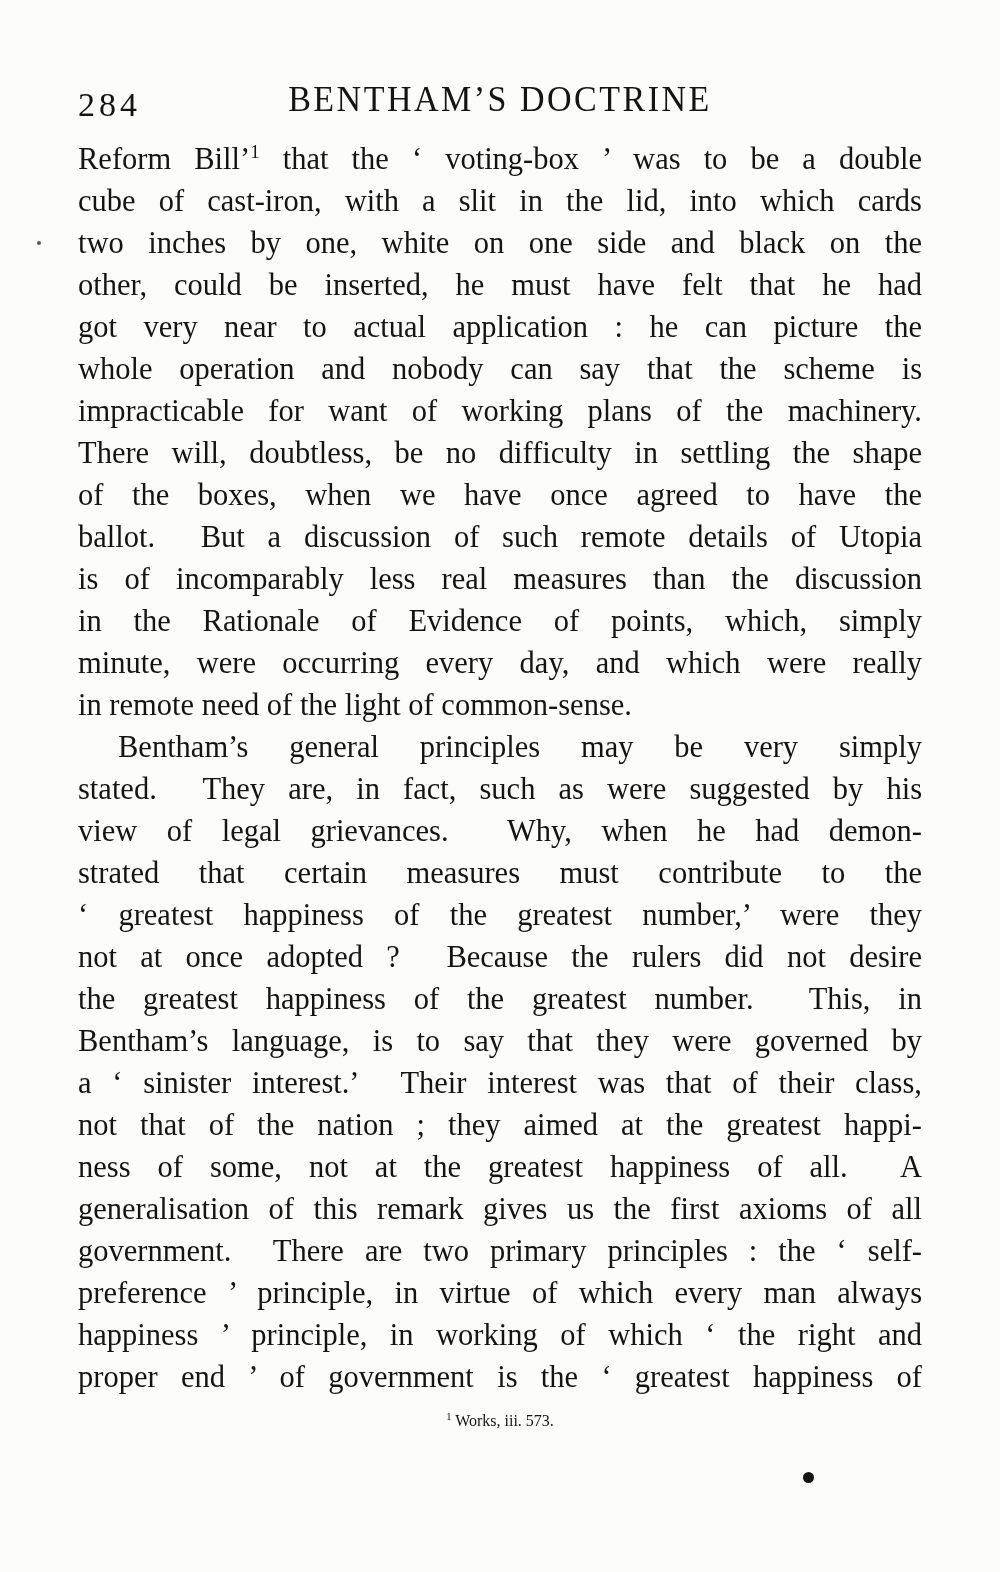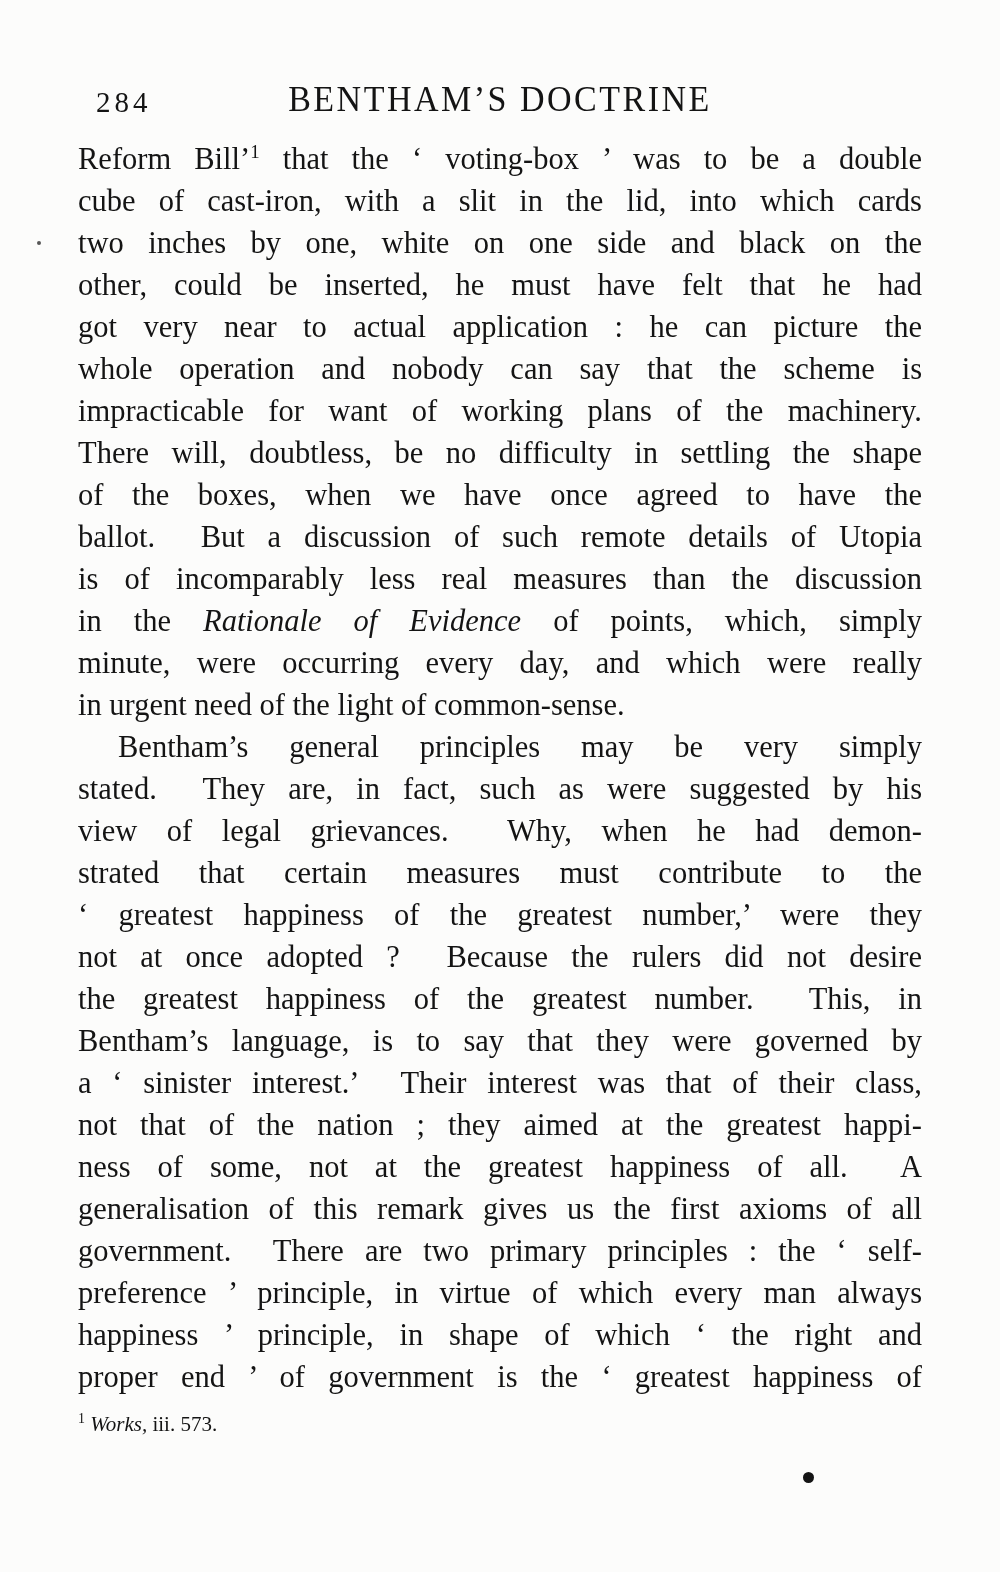--- a/index.html
+++ b/index.html
@@ -22,22 +22,22 @@
   .text-col{
     position:absolute;
     left:78px;top:80px;
     width:844px;
   }
   .header{
     position:relative;
     height:42px;
   }
   .page-num{
-    position:absolute;left:18px;top:6px;
-    font-size:29px;
+    position:absolute;left:0;top:6px;
+    font-size:34px;
     letter-spacing:4px;
   }
   .running-title{
     text-align:center;
     font-size:34px;
     letter-spacing:2.5px;
     font-weight:normal;
     transform:scaleY(1.05);
   }
   .body-text{
@@ -51,29 +51,30 @@
     overflow:visible;
   }
   .j{
     text-align:justify;
     text-align-last:justify;
     white-space:normal;
   }
   .indent{
     text-indent:40px;
   }
-  .ital{font-style:italic;}
+  .ital{}
   .sup{
     font-size:0.62em;
     vertical-align:super;
     line-height:0;
   }
   .footnote{
     margin-top:14px;
-    font-size:21px;
+    text-align:center;
+    font-size:16px;
   }
   .footnote .sup{font-size:0.66em;}
   .bullet-mark{
     position:absolute;
     left:803px;top:1472px;
     width:11px;height:11px;
     border-radius:50%;
     background:var(--ink);
   }
   .margin-speck{
@@ -106,36 +107,36 @@
       <div class="line j">other, could be inserted, he must have felt that he had</div>
       <div class="line j">got very near to actual application : he can picture the</div>
       <div class="line j">whole operation and nobody can say that the scheme is</div>
       <div class="line j">impracticable for want of working plans of the machinery.</div>
       <div class="line j">There will, doubtless, be no difficulty in settling the shape</div>
       <div class="line j">of the boxes, when we have once agreed to have the</div>
       <div class="line j">ballot.&nbsp; But a discussion of such remote details of Utopia</div>
       <div class="line j">is of incomparably less real measures than the discussion</div>
       <div class="line j"><span>in the </span><span class="ital">Rationale of Evidence</span><span> of points, which, simply</span></div>
       <div class="line j">minute, were occurring every day, and which were really</div>
-      <div class="line">in urgent need of the light of common-sense.</div>
+      <div class="line">in remote need of the light of common-sense.</div>
       <div class="line j indent">Bentham’s general principles may be very simply</div>
       <div class="line j">stated.&nbsp; They are, in fact, such as were suggested by his</div>
       <div class="line j">view of legal grievances.&nbsp; Why, when he had demon-</div>
       <div class="line j">strated that certain measures must contribute to the</div>
       <div class="line j">‘ greatest happiness of the greatest number,’ were they</div>
       <div class="line j">not at once adopted ?&nbsp; Because the rulers did not desire</div>
       <div class="line j">the greatest happiness of the greatest number.&nbsp; This, in</div>
       <div class="line j">Bentham’s language, is to say that they were governed by</div>
       <div class="line j">a ‘ sinister interest.’&nbsp; Their interest was that of their class,</div>
       <div class="line j">not that of the nation ; they aimed at the greatest happi-</div>
       <div class="line j">ness of some, not at the greatest happiness of all.&nbsp; A</div>
       <div class="line j">generalisation of this remark gives us the first axioms of all</div>
       <div class="line j">government.&nbsp; There are two primary principles : the ‘ self-</div>
       <div class="line j">preference ’ principle, in virtue of which every man always</div>
-      <div class="line j">happiness ’ principle, in shape of which ‘ the right and</div>
+      <div class="line j">happiness ’ principle, in working of which ‘ the right and</div>
       <div class="line j">proper end ’ of government is the ‘ greatest happiness of</div>
     </div>
 
     <div class="footnote"><span class="sup">1</span> <span class="ital">Works,</span><span> iii. 573.</span></div>
 
   </div>
 
   <span class="bullet-mark"></span>
 
 </div>

